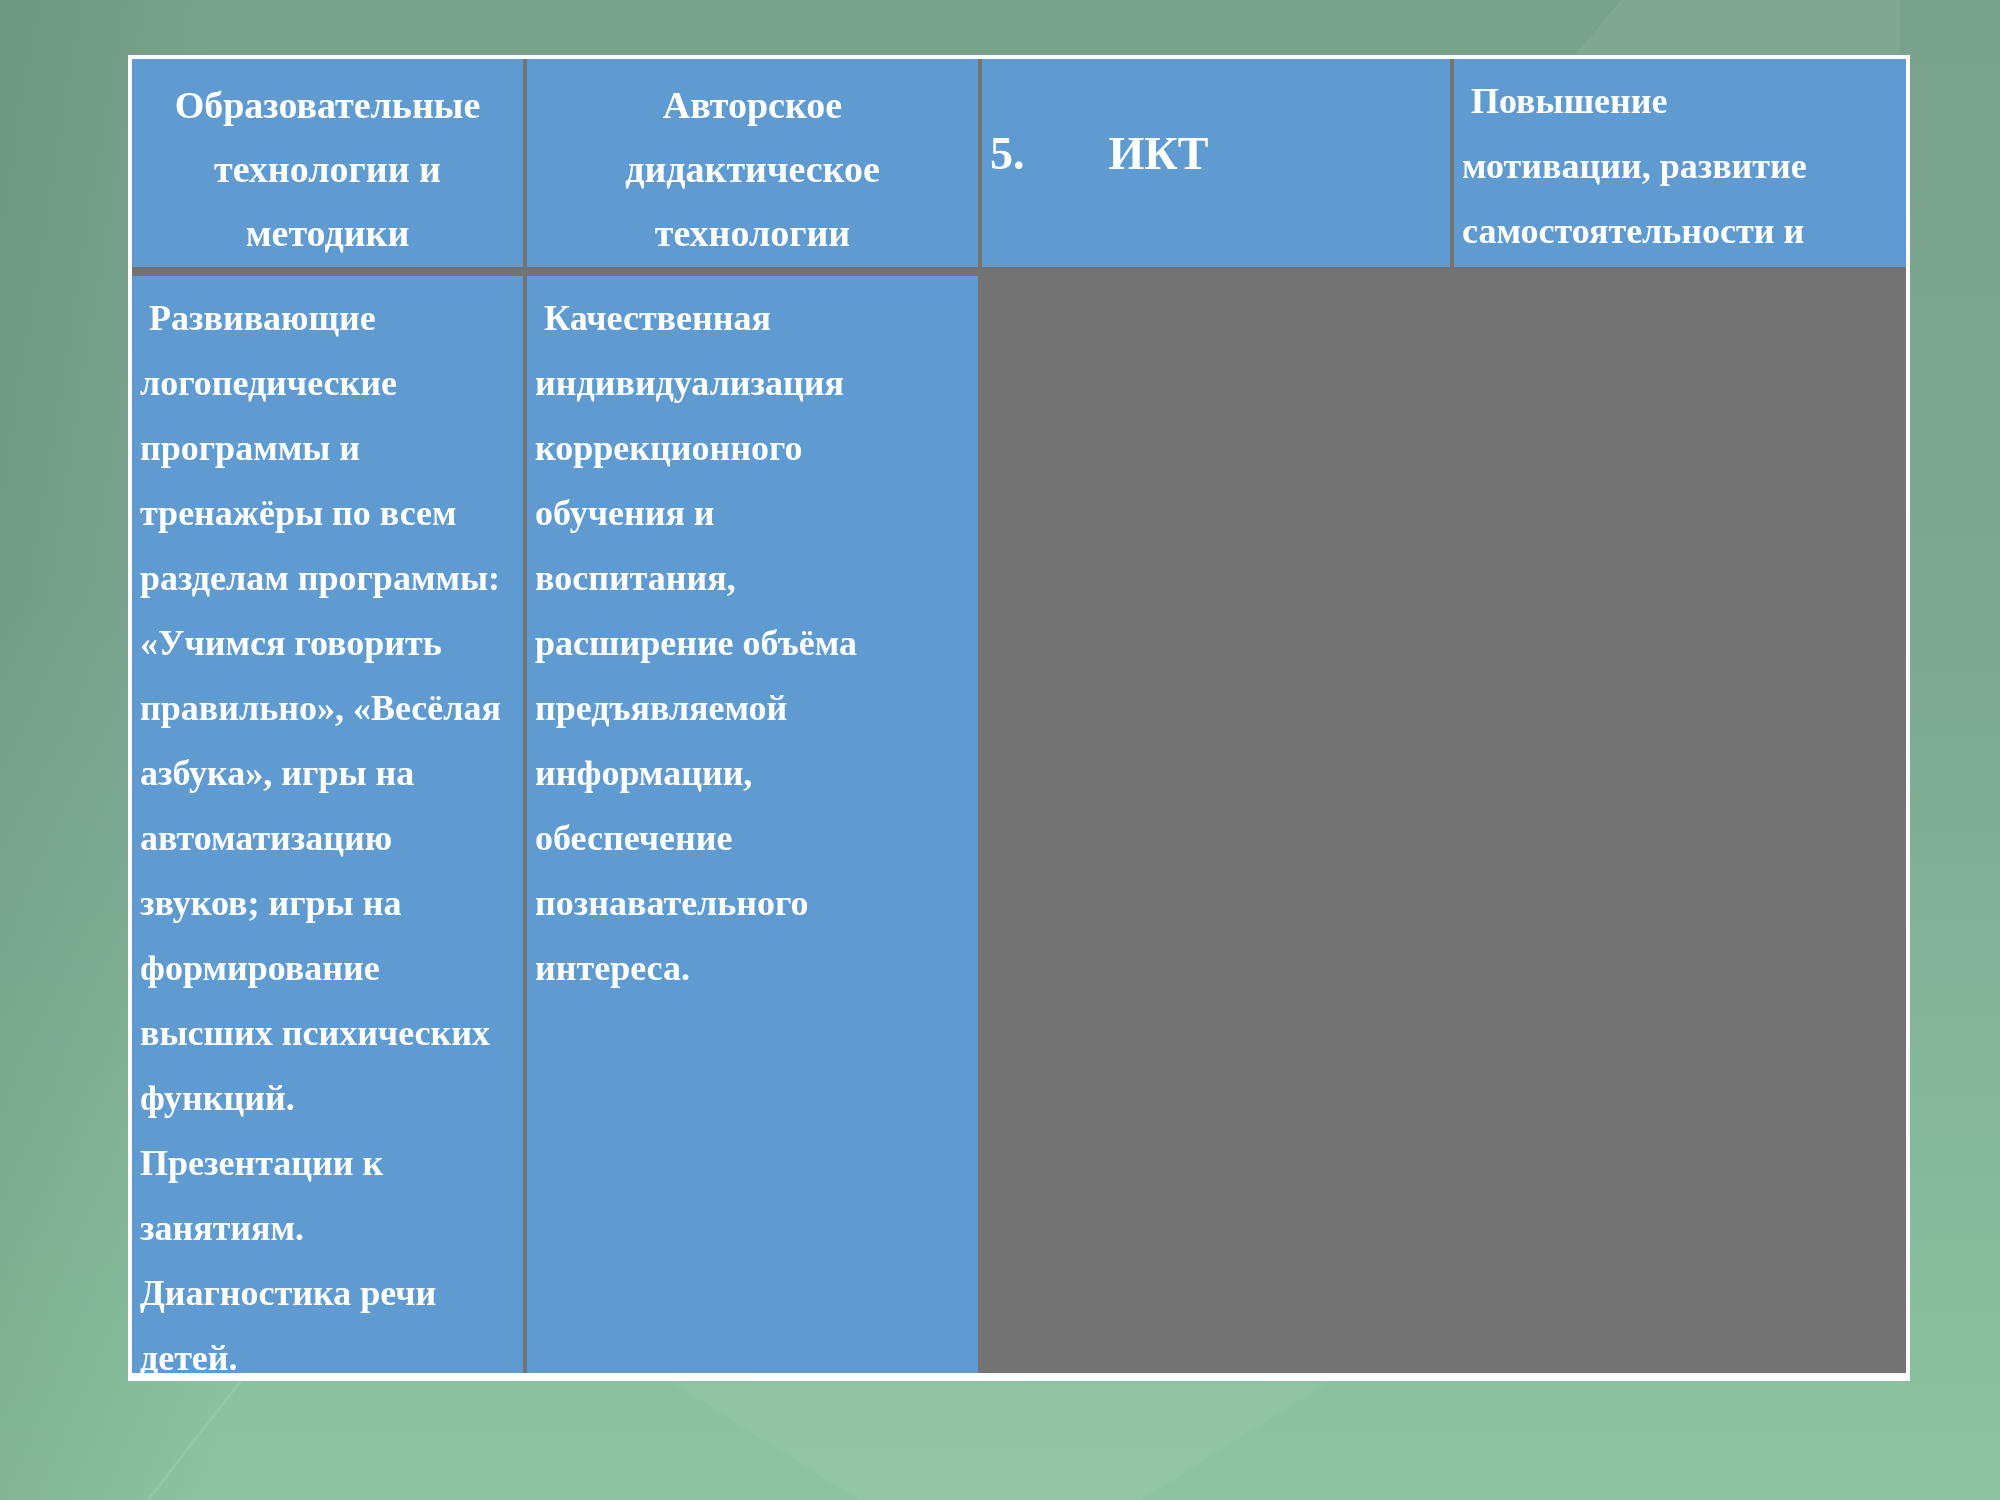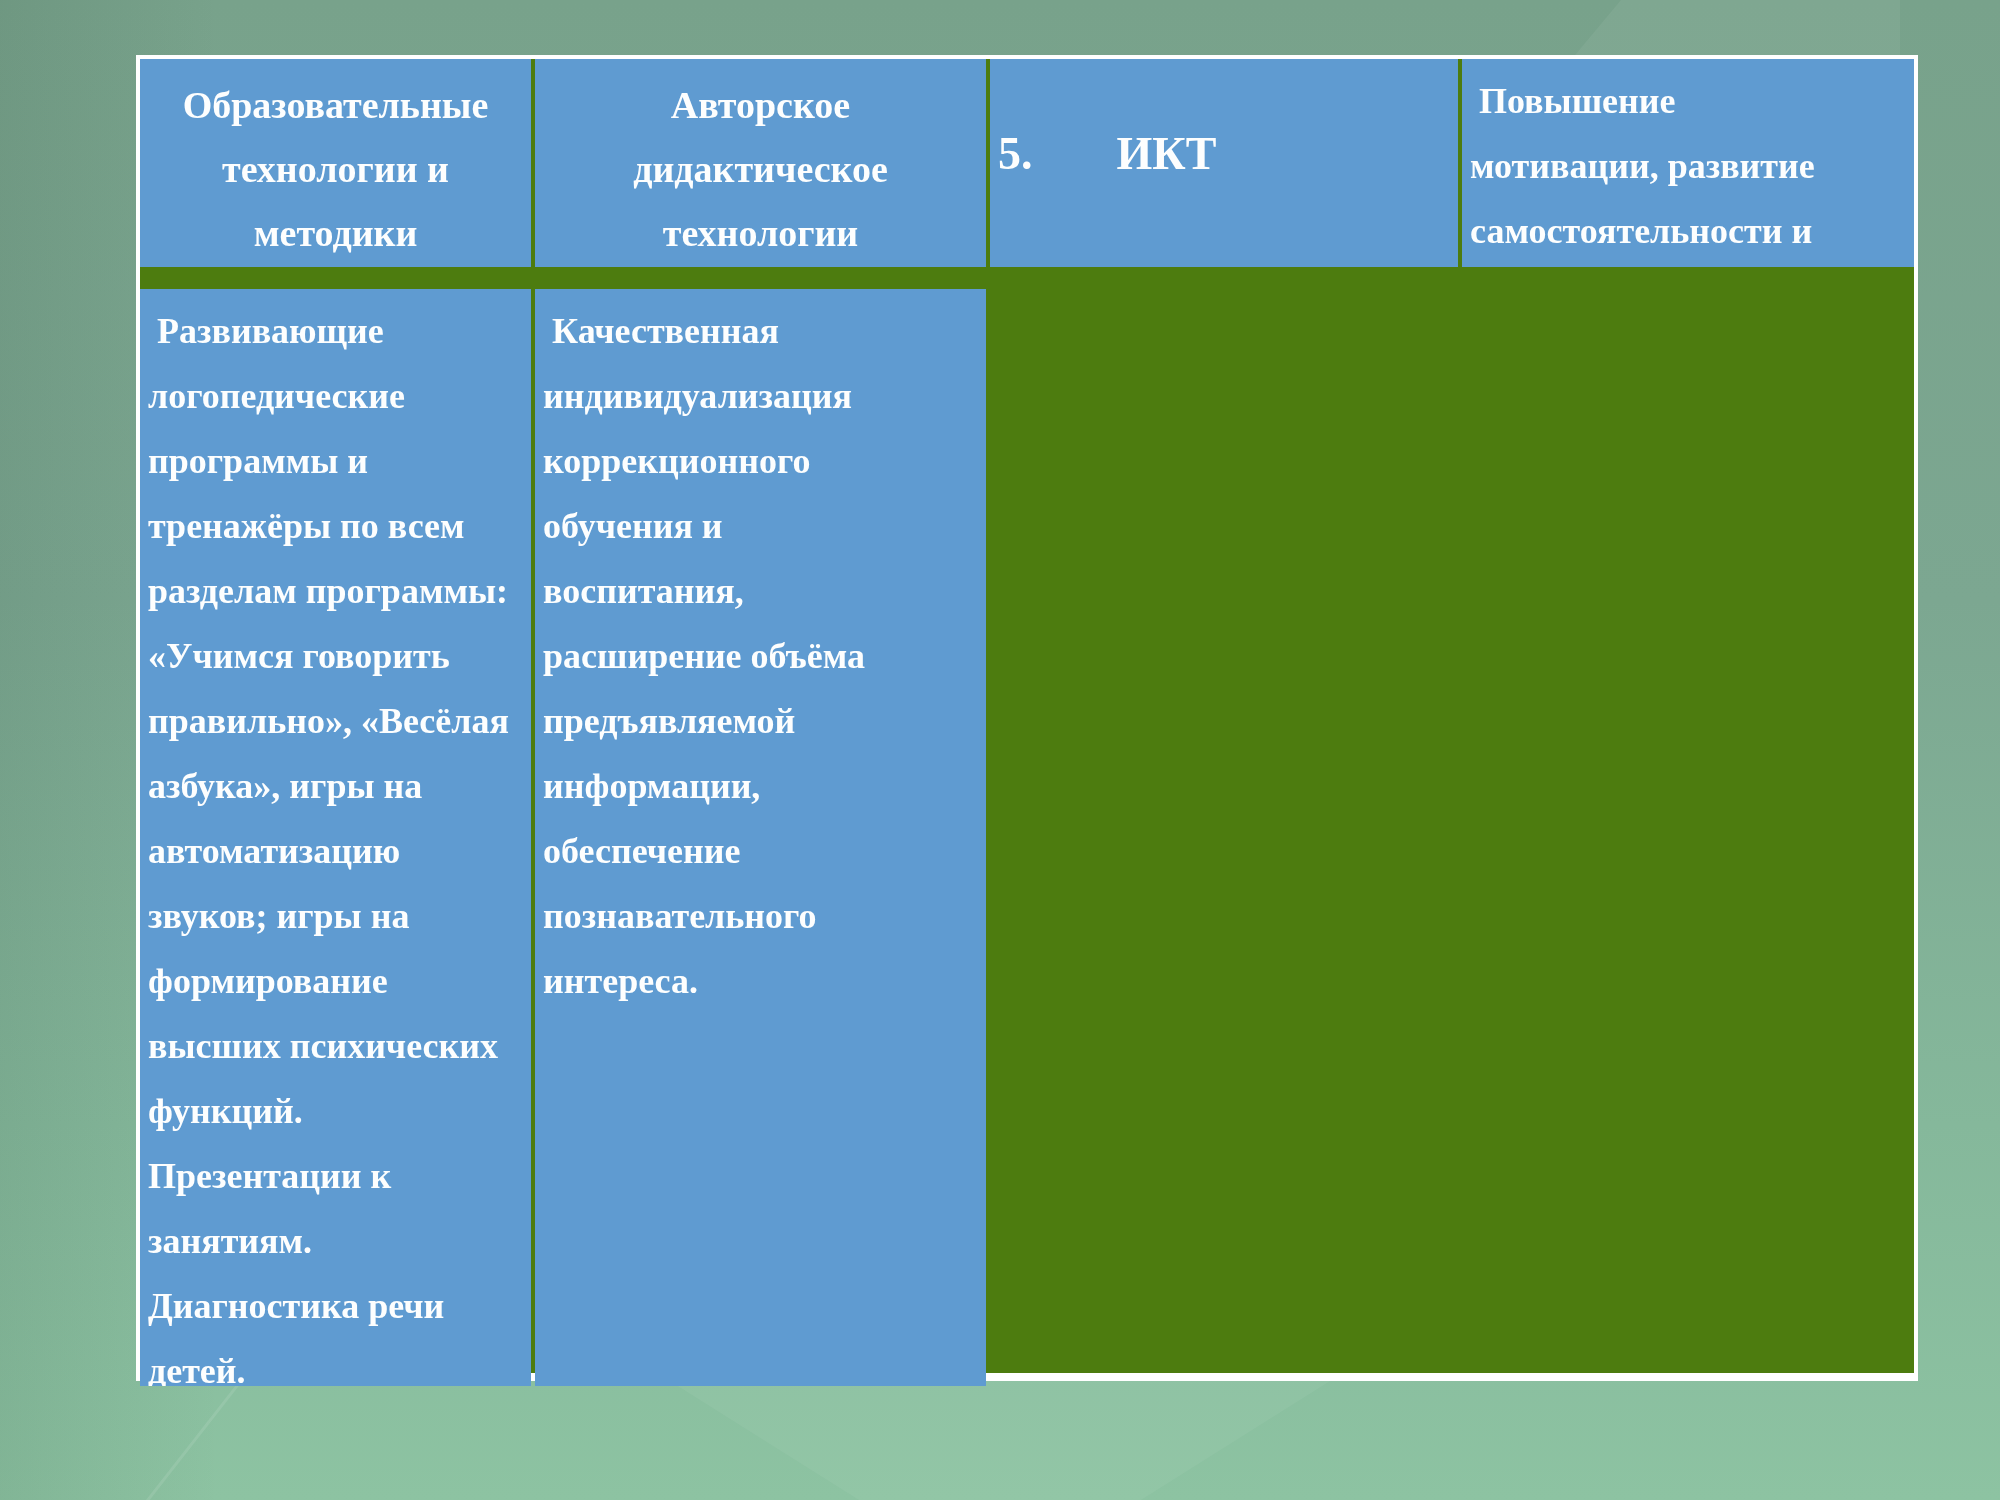--- a/index.html
+++ b/index.html
@@ -15,28 +15,28 @@
   .deco-topright{left:1280px;top:0;width:620px;height:260px;
     background:rgba(255,255,255,0.06);
     clip-path:polygon(55% 0,100% 0,100% 80%,20% 100%);}
   .deco-vshape{left:430px;top:1230px;width:1140px;height:330px;
     background:rgba(255,255,255,0.05);
     clip-path:polygon(0 0,100% 0,54% 100%,46% 100%);}
   .deco-diag{left:60px;top:1050px;width:3px;height:560px;
     background:rgba(255,255,255,0.10);transform:rotate(38deg);transform-origin:bottom left;}
 
   .table{
-    position:absolute;left:136px;top:55px;
+    position:absolute;left:128px;top:55px;
     width:1774px;height:1314px;
     border:4px solid #ffffff;border-bottom-width:8px;
-    background:#4d7c0f;
+    background:#737373;
     display:grid;
     grid-template-columns:391px 451px 468px 452px;
     grid-template-rows:208px 1097px;
-    gap:22px 4px;
+    gap:9px 4px;
   }
   .cell{
     background:#5f9bd1;color:#fdfefe;font-weight:bold;overflow:hidden;
   }
   .cell.header{
     font-size:38px;line-height:64px;text-align:center;
     padding-top:14px;white-space:pre;
   }
   .cell.body{
     font-size:36px;line-height:65px;

